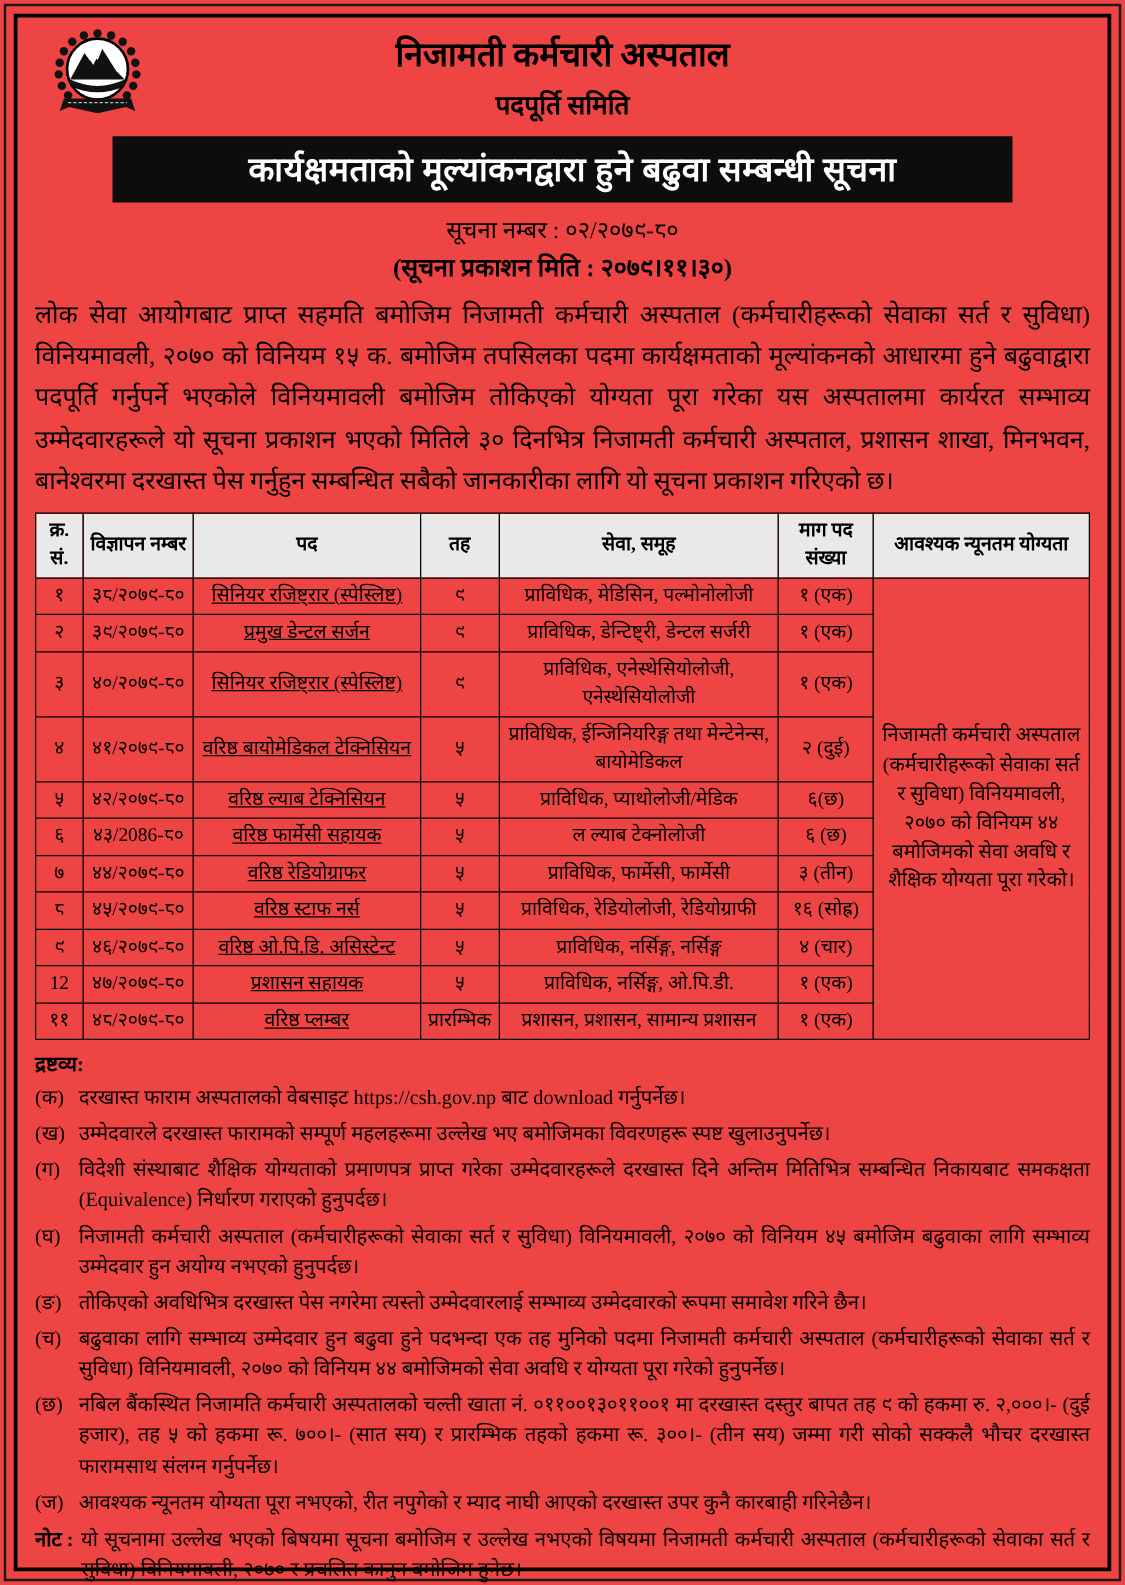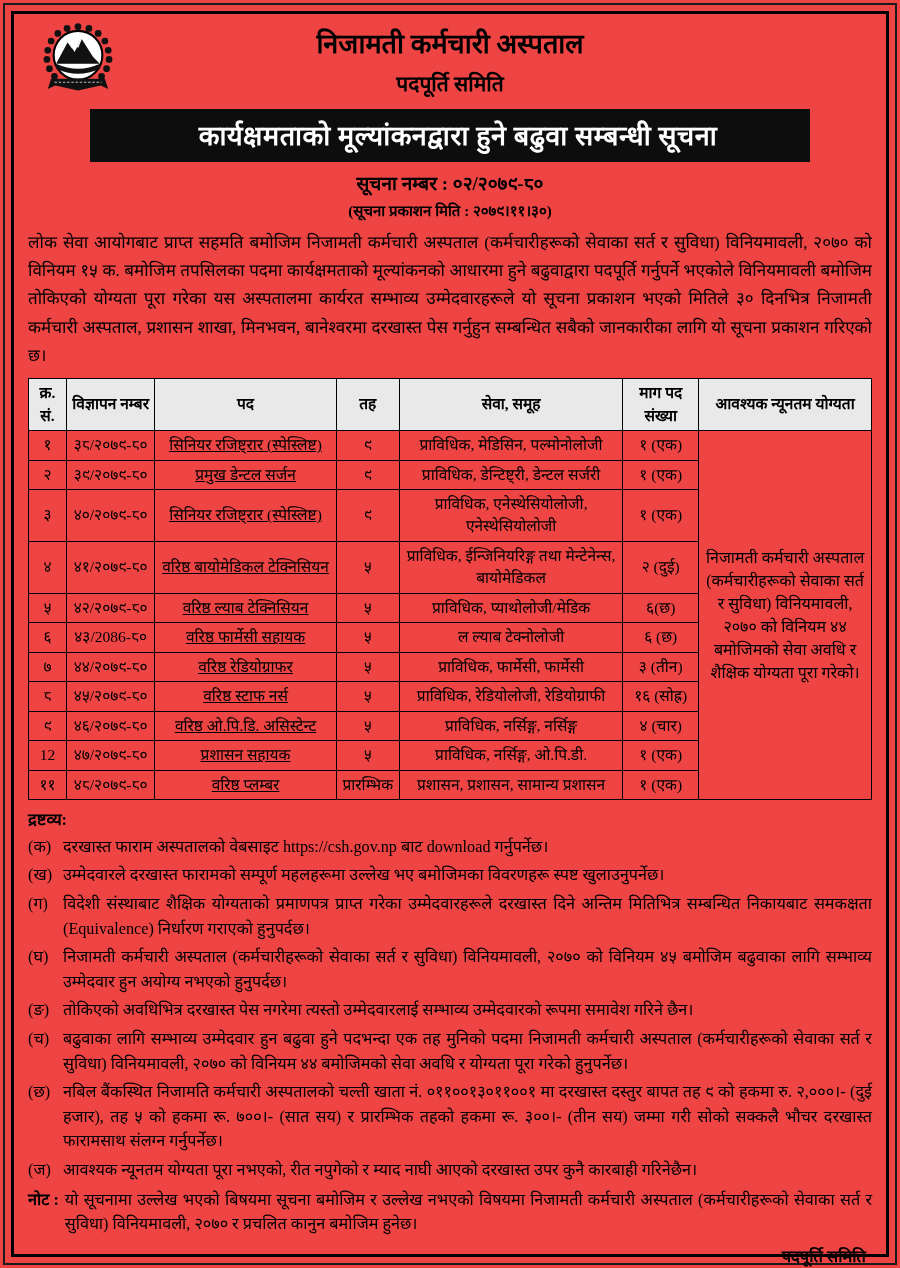--- a/index.html
+++ b/index.html
@@ -16,26 +16,26 @@
 
   
   .hdr { position:relative; text-align:center; }
   .logo { position:absolute; left:8px; top:0; width:84px; height:84px; }
   .h-title { font-size:27px; font-weight:bold; padding-top:4px; }
   .h-sub   { font-size:21px; font-weight:bold; margin-top:8px; }
   .banner {
     margin:12px 62px 8px 62px; padding:7px 4px 9px 20px;
     font-size:27px; font-weight:bold; letter-spacing:.5px;
   }
-  .notice-no { font-size:19px; font-weight:bold; margin-top:4px; }
-  .pub-date  { font-size:15px; font-weight:bold; margin-top:4px; }
+  .notice-no { font-size:19px; font-weight:normal; margin-top:4px; }
+  .pub-date  { font-size:20px; font-weight:bold; margin-top:4px; }
 
   
   .intro {
-    margin-top:9px; font-size:17px; line-height:1.66; text-align:justify;
+    margin-top:9px; font-size:20px; line-height:1.66; text-align:justify;
   }
 
   
   table.main {
     width:100%; border-collapse:collapse; margin-top:8px;
     font-size:15.5px; table-layout:fixed;
   }
   table.main th, table.main td {
     border:1.5px solid #000; text-align:center; vertical-align:middle;
     padding:3px 4px; line-height:1.45; overflow:hidden;

